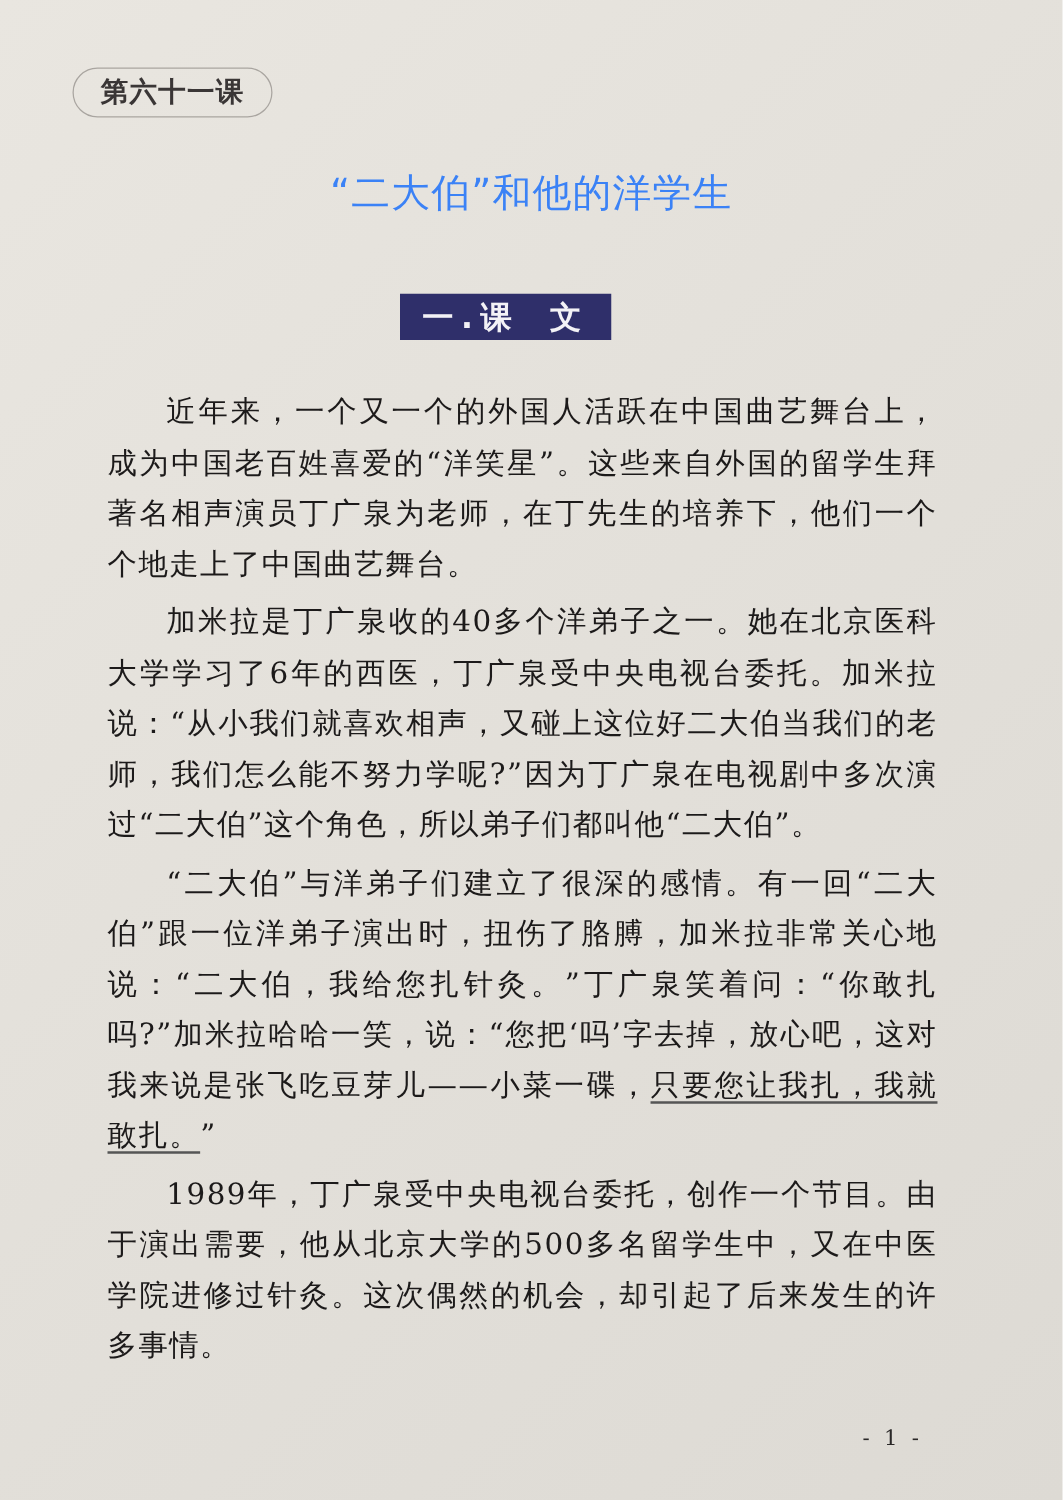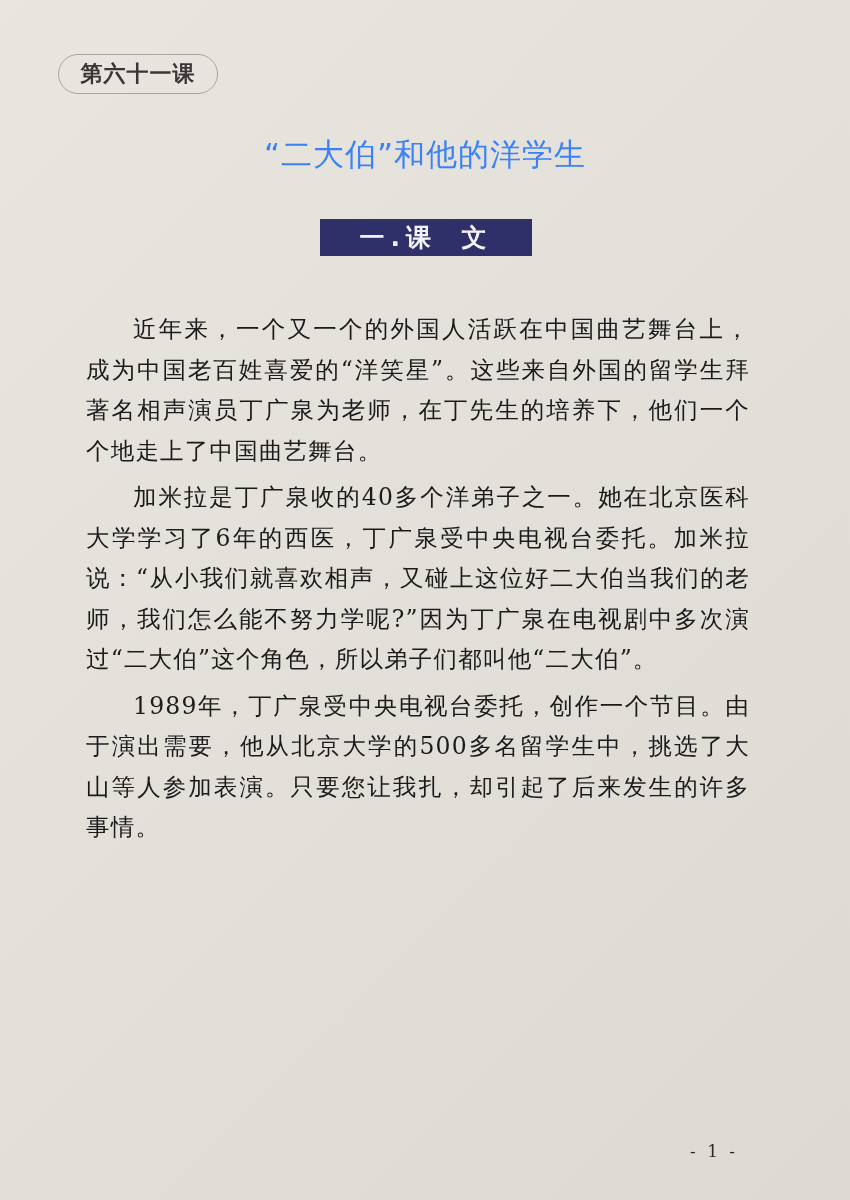--- a/index.html
+++ b/index.html
@@ -40,22 +40,22 @@
       top: 134px;
       text-align: center;
       font-family: "DejaVu Sans", "Liberation Sans", sans-serif;
       font-size: 31px;
       color: #3b82f6;
       letter-spacing: 1px;
     }
     .section-banner {
       position: absolute;
       left: 320px;
-      top: 219px;
-      width: 212px;
+      top: 235px;
+      width: 169px;
       height: 37px;
       background: #2f2f6a;
       color: #f3f2f6;
       display: flex;
       align-items: center;
       justify-content: center;
       font-family: "DejaVu Sans", "Liberation Sans", sans-serif;
       font-size: 25px;
       font-weight: bold;
       letter-spacing: 6px;
@@ -94,16 +94,17 @@
 
 <div class="lesson-badge">第六十一课</div>
 
 <div class="lesson-title">“二大伯”和他的洋学生</div>
 
 <div class="section-banner">一.课 文</div>
 
 <div class="body-text">
   <p class="para">近年来，一个又一个的外国人活跃在中国曲艺舞台上，成为中国老百姓喜爱的“洋笑星”。这些来自外国的留学生拜著名相声演员丁广泉为老师，在丁先生的培养下，他们一个个地走上了中国曲艺舞台。</p>
   <p class="para">加米拉是丁广泉收的40多个洋弟子之一。她在北京医科大学学习了6年的西医，丁广泉受中央电视台委托。加米拉说：“从小我们就喜欢相声，又碰上这位好二大伯当我们的老师，我们怎么能不努力学呢?”因为丁广泉在电视剧中多次演过“二大伯”这个角色，所以弟子们都叫他“二大伯”。</p>
-  <p class="para">1989年，丁广泉受中央电视台委托，创作一个节目。由于演出需要，他从北京大学的500多名留学生中，挑选了大山等人参加表演。只要您让我扎，却引起了后来发生的许多事情。</p>
+  <p class="para"><span>“二大伯”与洋弟子们建立了很深的感情。有一回“二大伯”跟一位洋弟子演出时，扭伤了胳膊，加米拉非常关心地说：“二大伯，我给您扎针灸。”丁广泉笑着问：“你敢扎吗?”加米拉哈哈一笑，说：“您把‘吗’字去掉，放心吧，这对我来说是张飞吃豆芽儿——小菜一碟，</span><span class="underline">只要您让我扎，我就敢扎。</span><span>”</span></p>
+  <p class="para">1989年，丁广泉受中央电视台委托，创作一个节目。由于演出需要，他从北京大学的500多名留学生中，又在中医学院进修过针灸。这次偶然的机会，却引起了后来发生的许多事情。</p>
 </div>
 
 <div class="page-number">- 1 -</div>
 
 </body></html>

